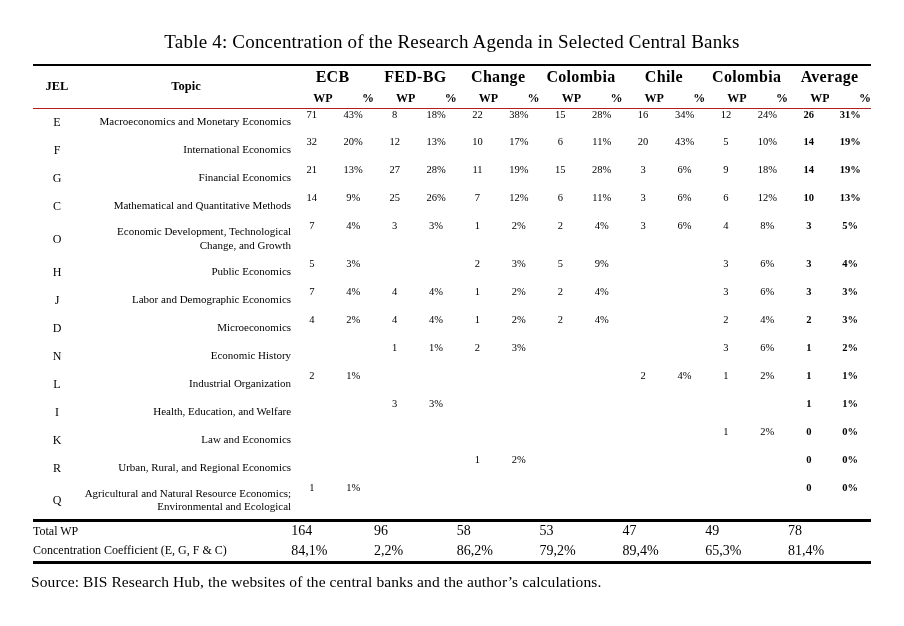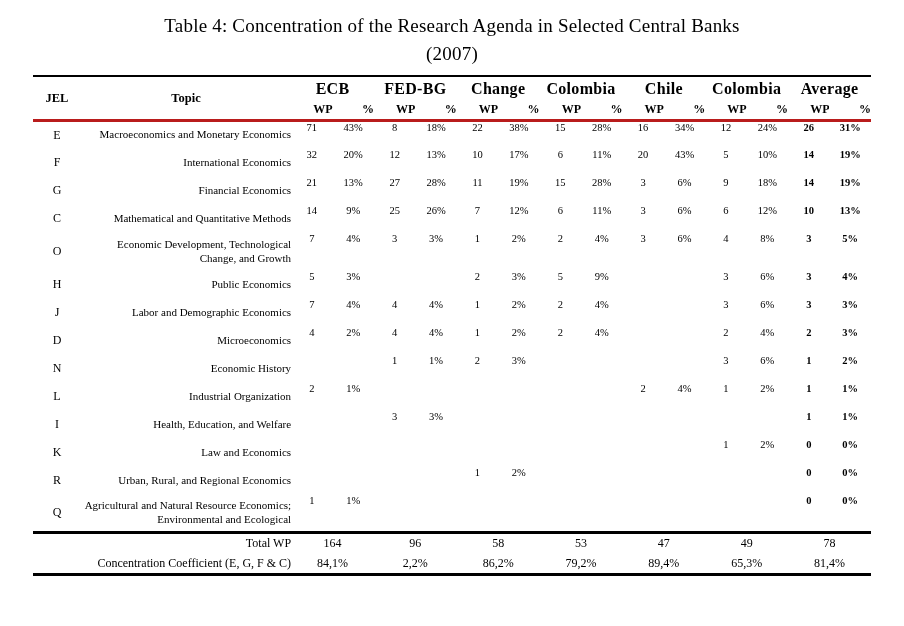--- a/index.html
+++ b/index.html
@@ -10,39 +10,39 @@
     font-family: "Liberation Serif", "DejaVu Serif", serif;
   }
   .page {
     position: relative;
     width: 904px;
     height: 626px;
     background: #ffffff;
     overflow: hidden;
   }
   .title {
-    padding-top: 12px;
+    padding-top: 28px;
     text-align: center;
     font-size: 19px;
     line-height: 1.45;
     letter-spacing: 0.2px;
   }
   table.main {
     border-collapse: collapse;
     table-layout: fixed;
     margin: 8px 0 0 33px;
     width: 838px;
     border-top: 2px solid #000;
     border-bottom: 3px solid #000;
   }
   table.main th, table.main td {
     padding: 0;
     overflow: hidden;
   }
-  thead { border-bottom: 3px solid #b91c1c; }
+  thead { border-bottom: 1px solid #b91c1c; }
   tbody.body-rows { border-bottom: 3px solid #000; }
 
   th.group-h {
     font-weight: bold;
     font-size: 16px;
     height: 23px;
     vertical-align: middle;
     letter-spacing: 0.3px;
   }
   th.jel-h, th.topic-h {
@@ -74,42 +74,41 @@
   }
   td.val {
     text-align: center;
     vertical-align: top;
     padding-top: 2px;
     font-size: 10.5px;
   }
   td.val.avg { font-weight: bold; }
   tr.total-row { height: 21px; }
   td.total-label {
-    text-align: right;
+    text-align: left;
     vertical-align: middle;
     font-size: 12px;
   }
   td.total-val {
-    text-align: center;
-    vertical-align: middle;
-    font-size: 12px;
+    text-align: left;
+    vertical-align: middle;
+    font-size: 14px;
   }
   .source {
     margin: 9px 0 0 31px;
     font-size: 15.5px;
     letter-spacing: 0.1px;
   }
 </style>
 </head>
 <body>
 
 <div class="page">
   <div class="title">
     <div>Table 4: Concentration of the Research Agenda in Selected Central Banks</div>
-    <div>(2007)</div>
   </div>
 
   <table class="main">
     <colgroup id="cols">
         <col style="width: 48px;">
         <col style="width: 210px;">
         <col style="width: 41.4px;">
         <col style="width: 41.4px;">
         <col style="width: 41.4px;">
         <col style="width: 41.4px;">
@@ -424,13 +423,14 @@
           <td class="total-val" colspan="2">2,2%</td>
           <td class="total-val" colspan="2">86,2%</td>
           <td class="total-val" colspan="2">79,2%</td>
           <td class="total-val" colspan="2">89,4%</td>
           <td class="total-val" colspan="2">65,3%</td>
           <td class="total-val" colspan="2">81,4%</td>
         </tr>
       </tbody>
   </table>
 
+  <div class="source">Source: BIS Research Hub, the websites of the central banks and the author’s calculations.</div>
 </div>
 
 </body></html>

